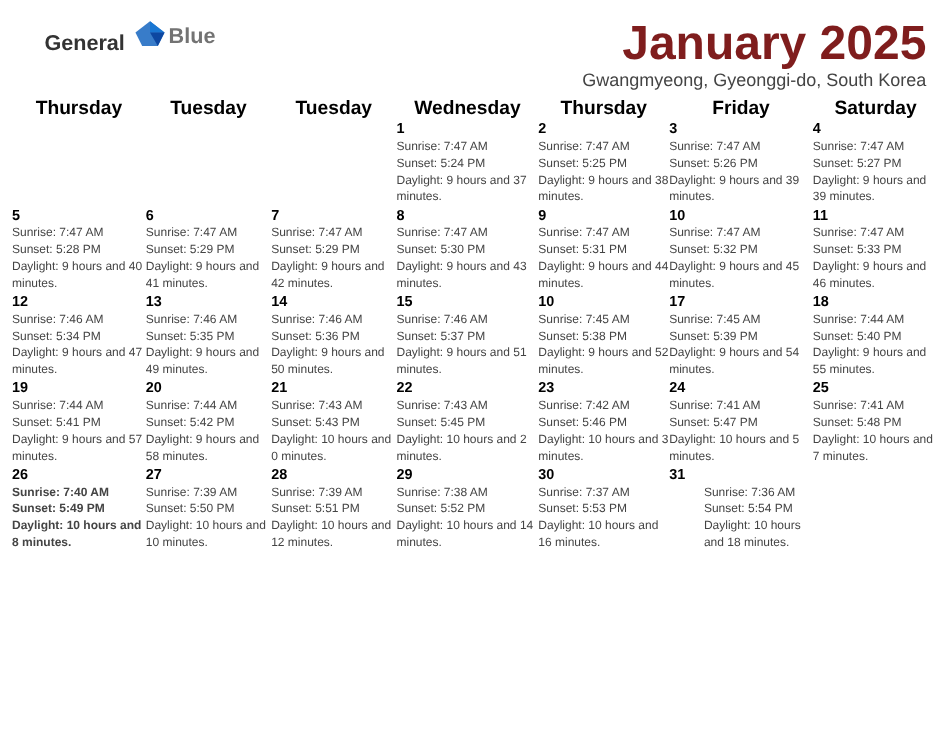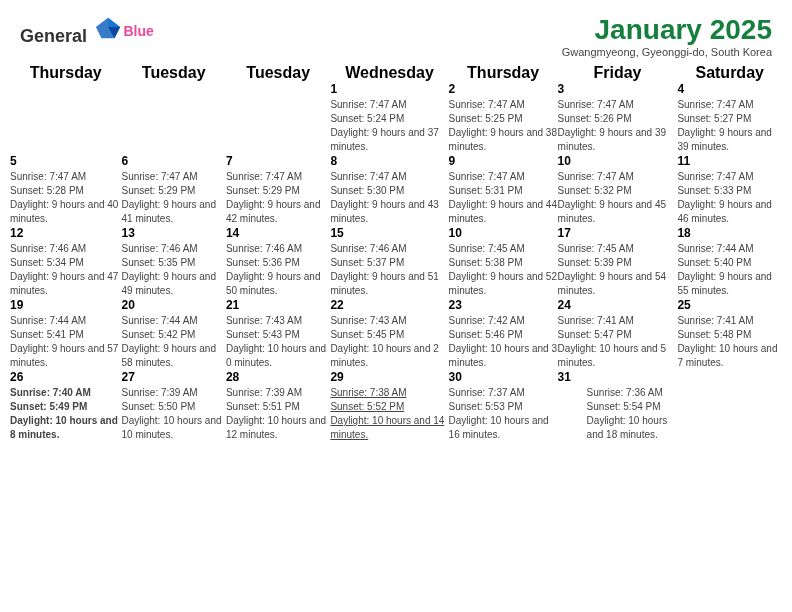--- a/index.html
+++ b/index.html
@@ -6,52 +6,52 @@
     body {
       font-family: Arial, sans-serif;
       background: #fff;
       width: 792px;
       min-height: 612px;
     }
     .header {
       display: flex;
       justify-content: space-between;
       align-items: flex-start;
-      padding: 14px 20px 6px 20px;
+      padding: 14px 20px 6px 37px;
     }
     .logo {
       display: flex;
       align-items: center;
       gap: 2px;
     }
     .logo-text-general {
       font-size: 18px;
       font-weight: bold;
       color: #333;
     }
     .logo-text-blue {
-      font-size: 14px;
+      font-size: 18px;
       font-weight: bold;
-      color: #ec4899;
+      color: #737373;
     }
     .logo-icon {
       width: 28px;
       height: 28px;
       margin-left: 2px;
     }
     .title-section {
       text-align: right;
     }
     .month-year {
-      font-size: 28px;
+      font-size: 40px;
       font-weight: bold;
-      color: #15803d;
+      color: #7f1d1d;
     }
     .location {
-      font-size: 11px;
+      font-size: 15px;
       color: #444;
     }
     .day-num {
       font-size: 12px;
       font-weight: bold;
       color: #000;
       display: block;
       margin-bottom: 2px;
     }
     .day-info {
@@ -279,21 +279,21 @@
 Daylight: 10 hours and 10 minutes.</div>
           </td>
           <td>
             <span class="day-num">28</span>
             <div class="day-info" style="white-space: pre-line;">Sunrise: 7:39 AM
 Sunset: 5:51 PM
 Daylight: 10 hours and 12 minutes.</div>
           </td>
           <td>
             <span class="day-num">29</span>
-            <div class="day-info" style="white-space: pre-line; text-decoration: underline;">Sunrise: 7:38 AM
+            <div class="day-info" style="white-space: pre-line;">Sunrise: 7:38 AM
 Sunset: 5:52 PM
 Daylight: 10 hours and 14 minutes.</div>
           </td>
           <td>
             <span class="day-num">30</span>
             <div class="day-info" style="white-space: pre-line;">Sunrise: 7:37 AM
 Sunset: 5:53 PM
 Daylight: 10 hours and 16 minutes.</div>
           </td>
           <td>

